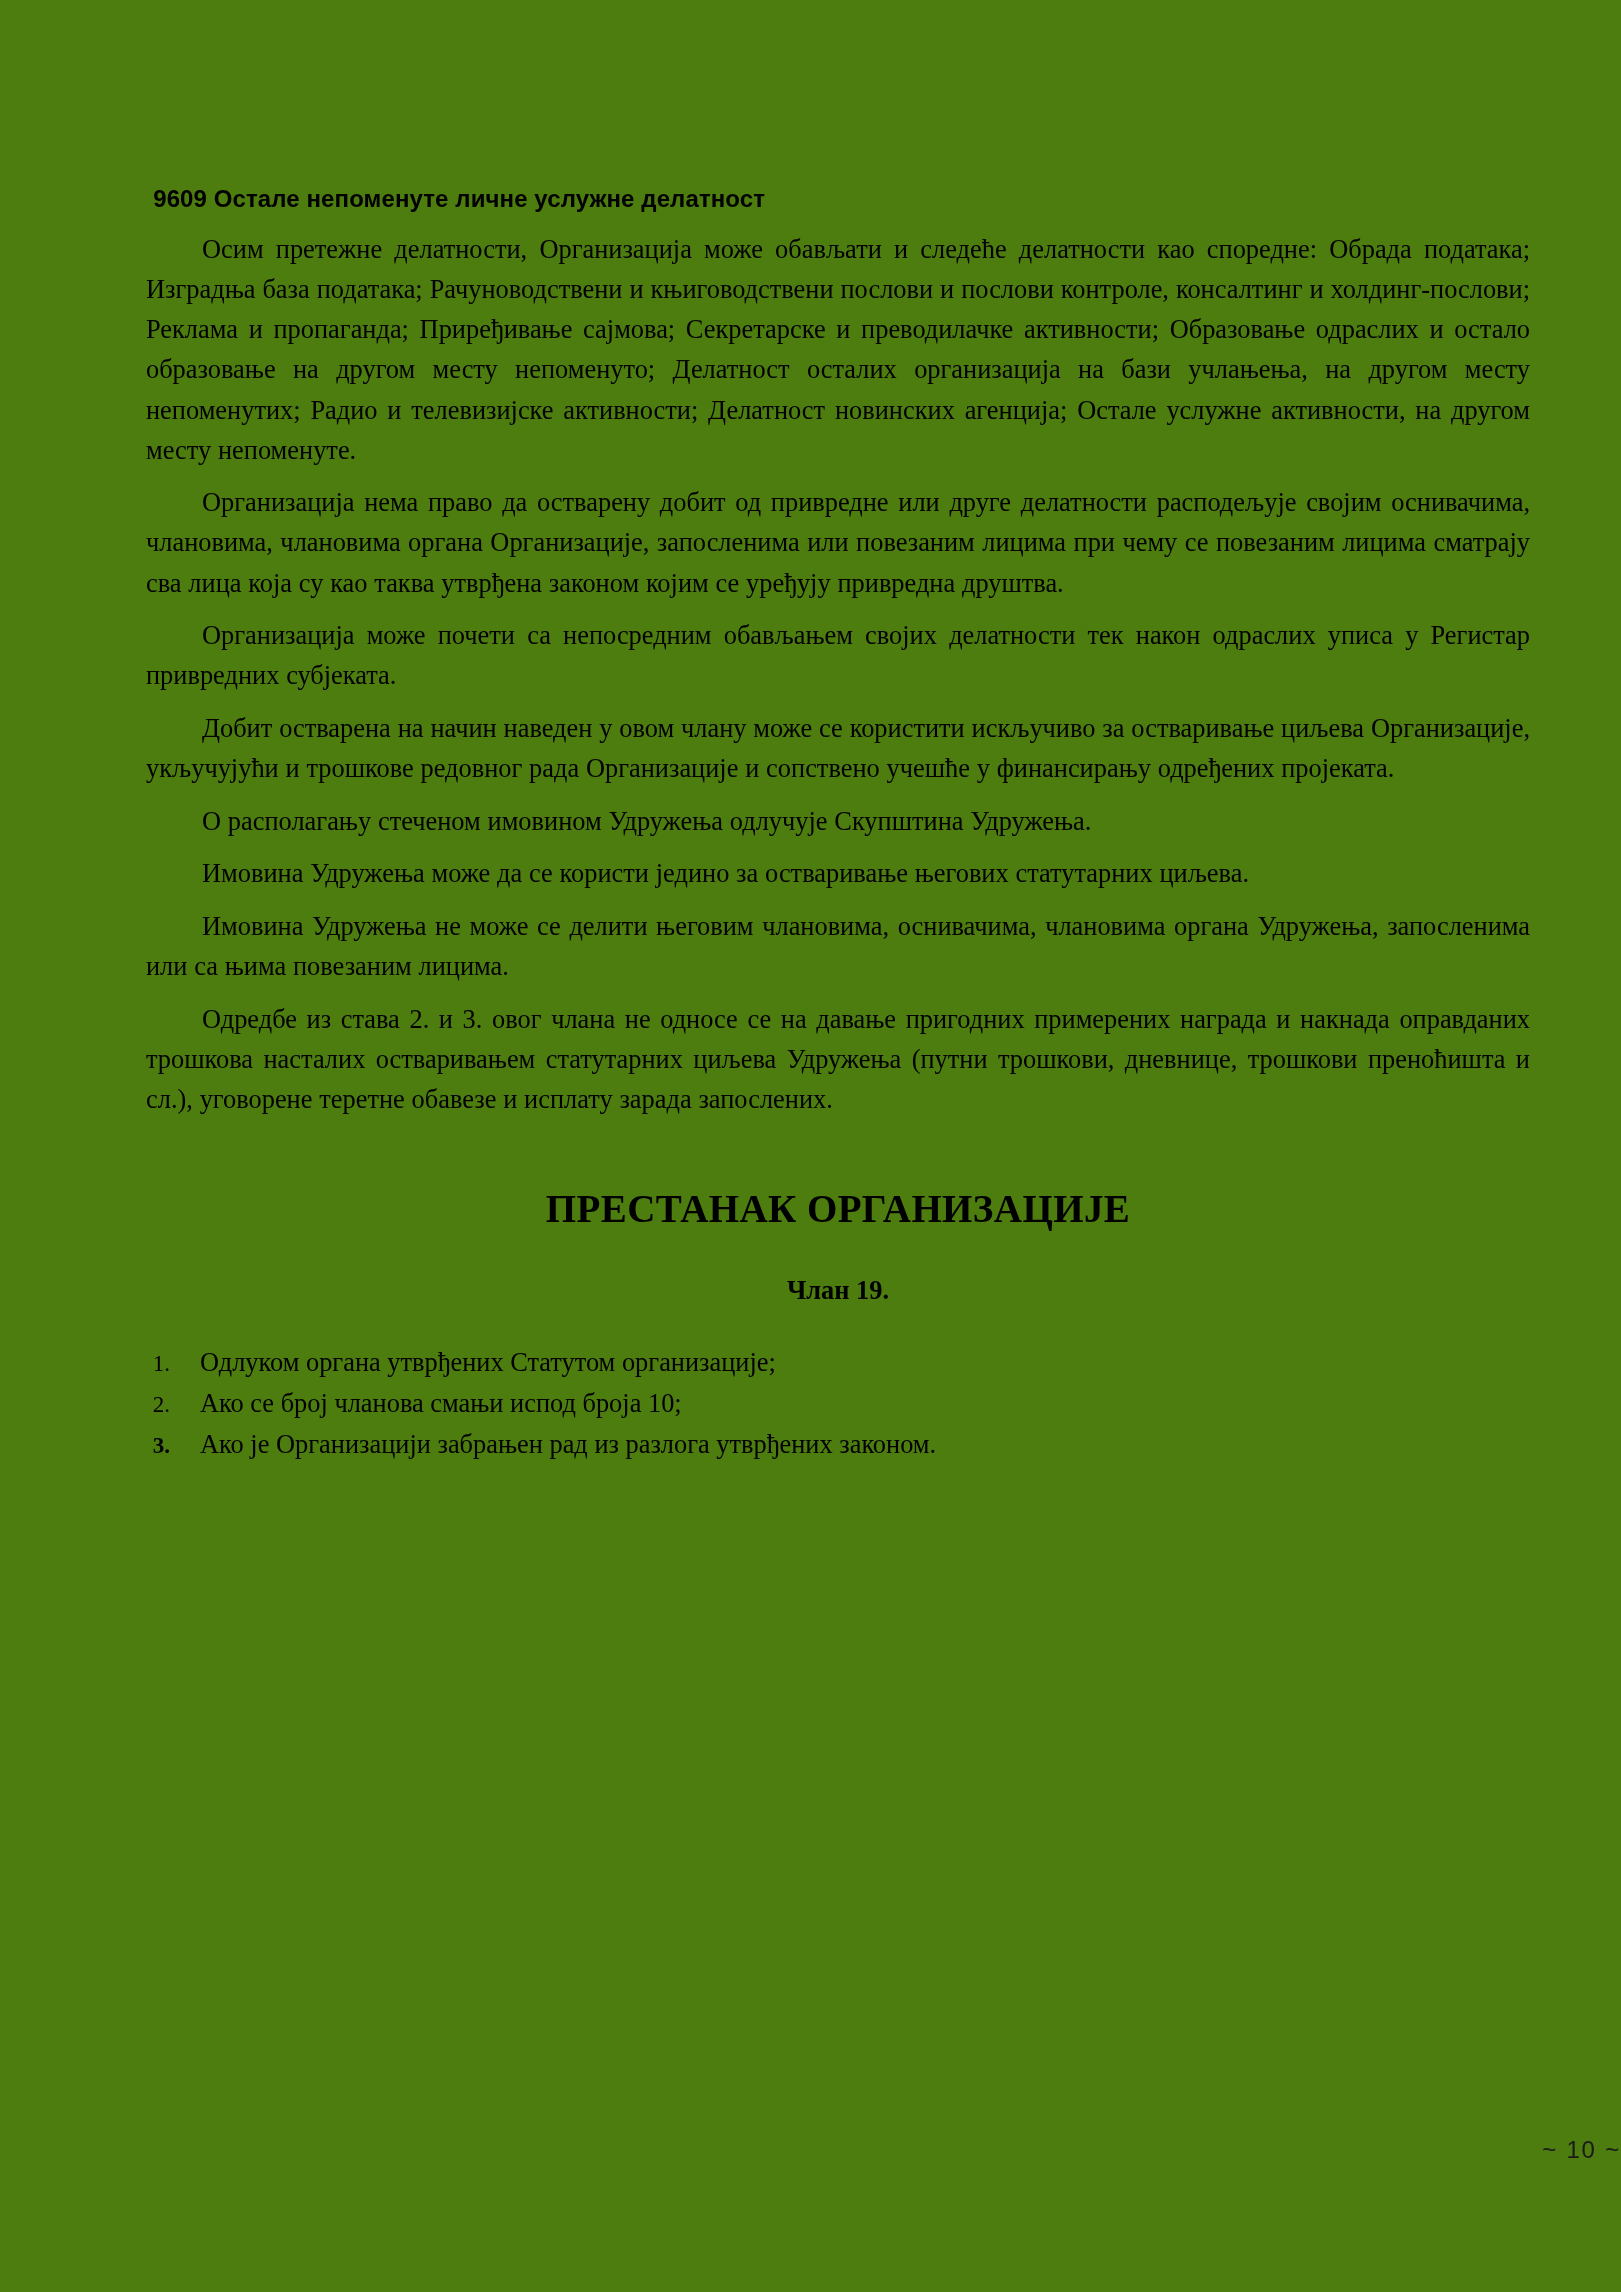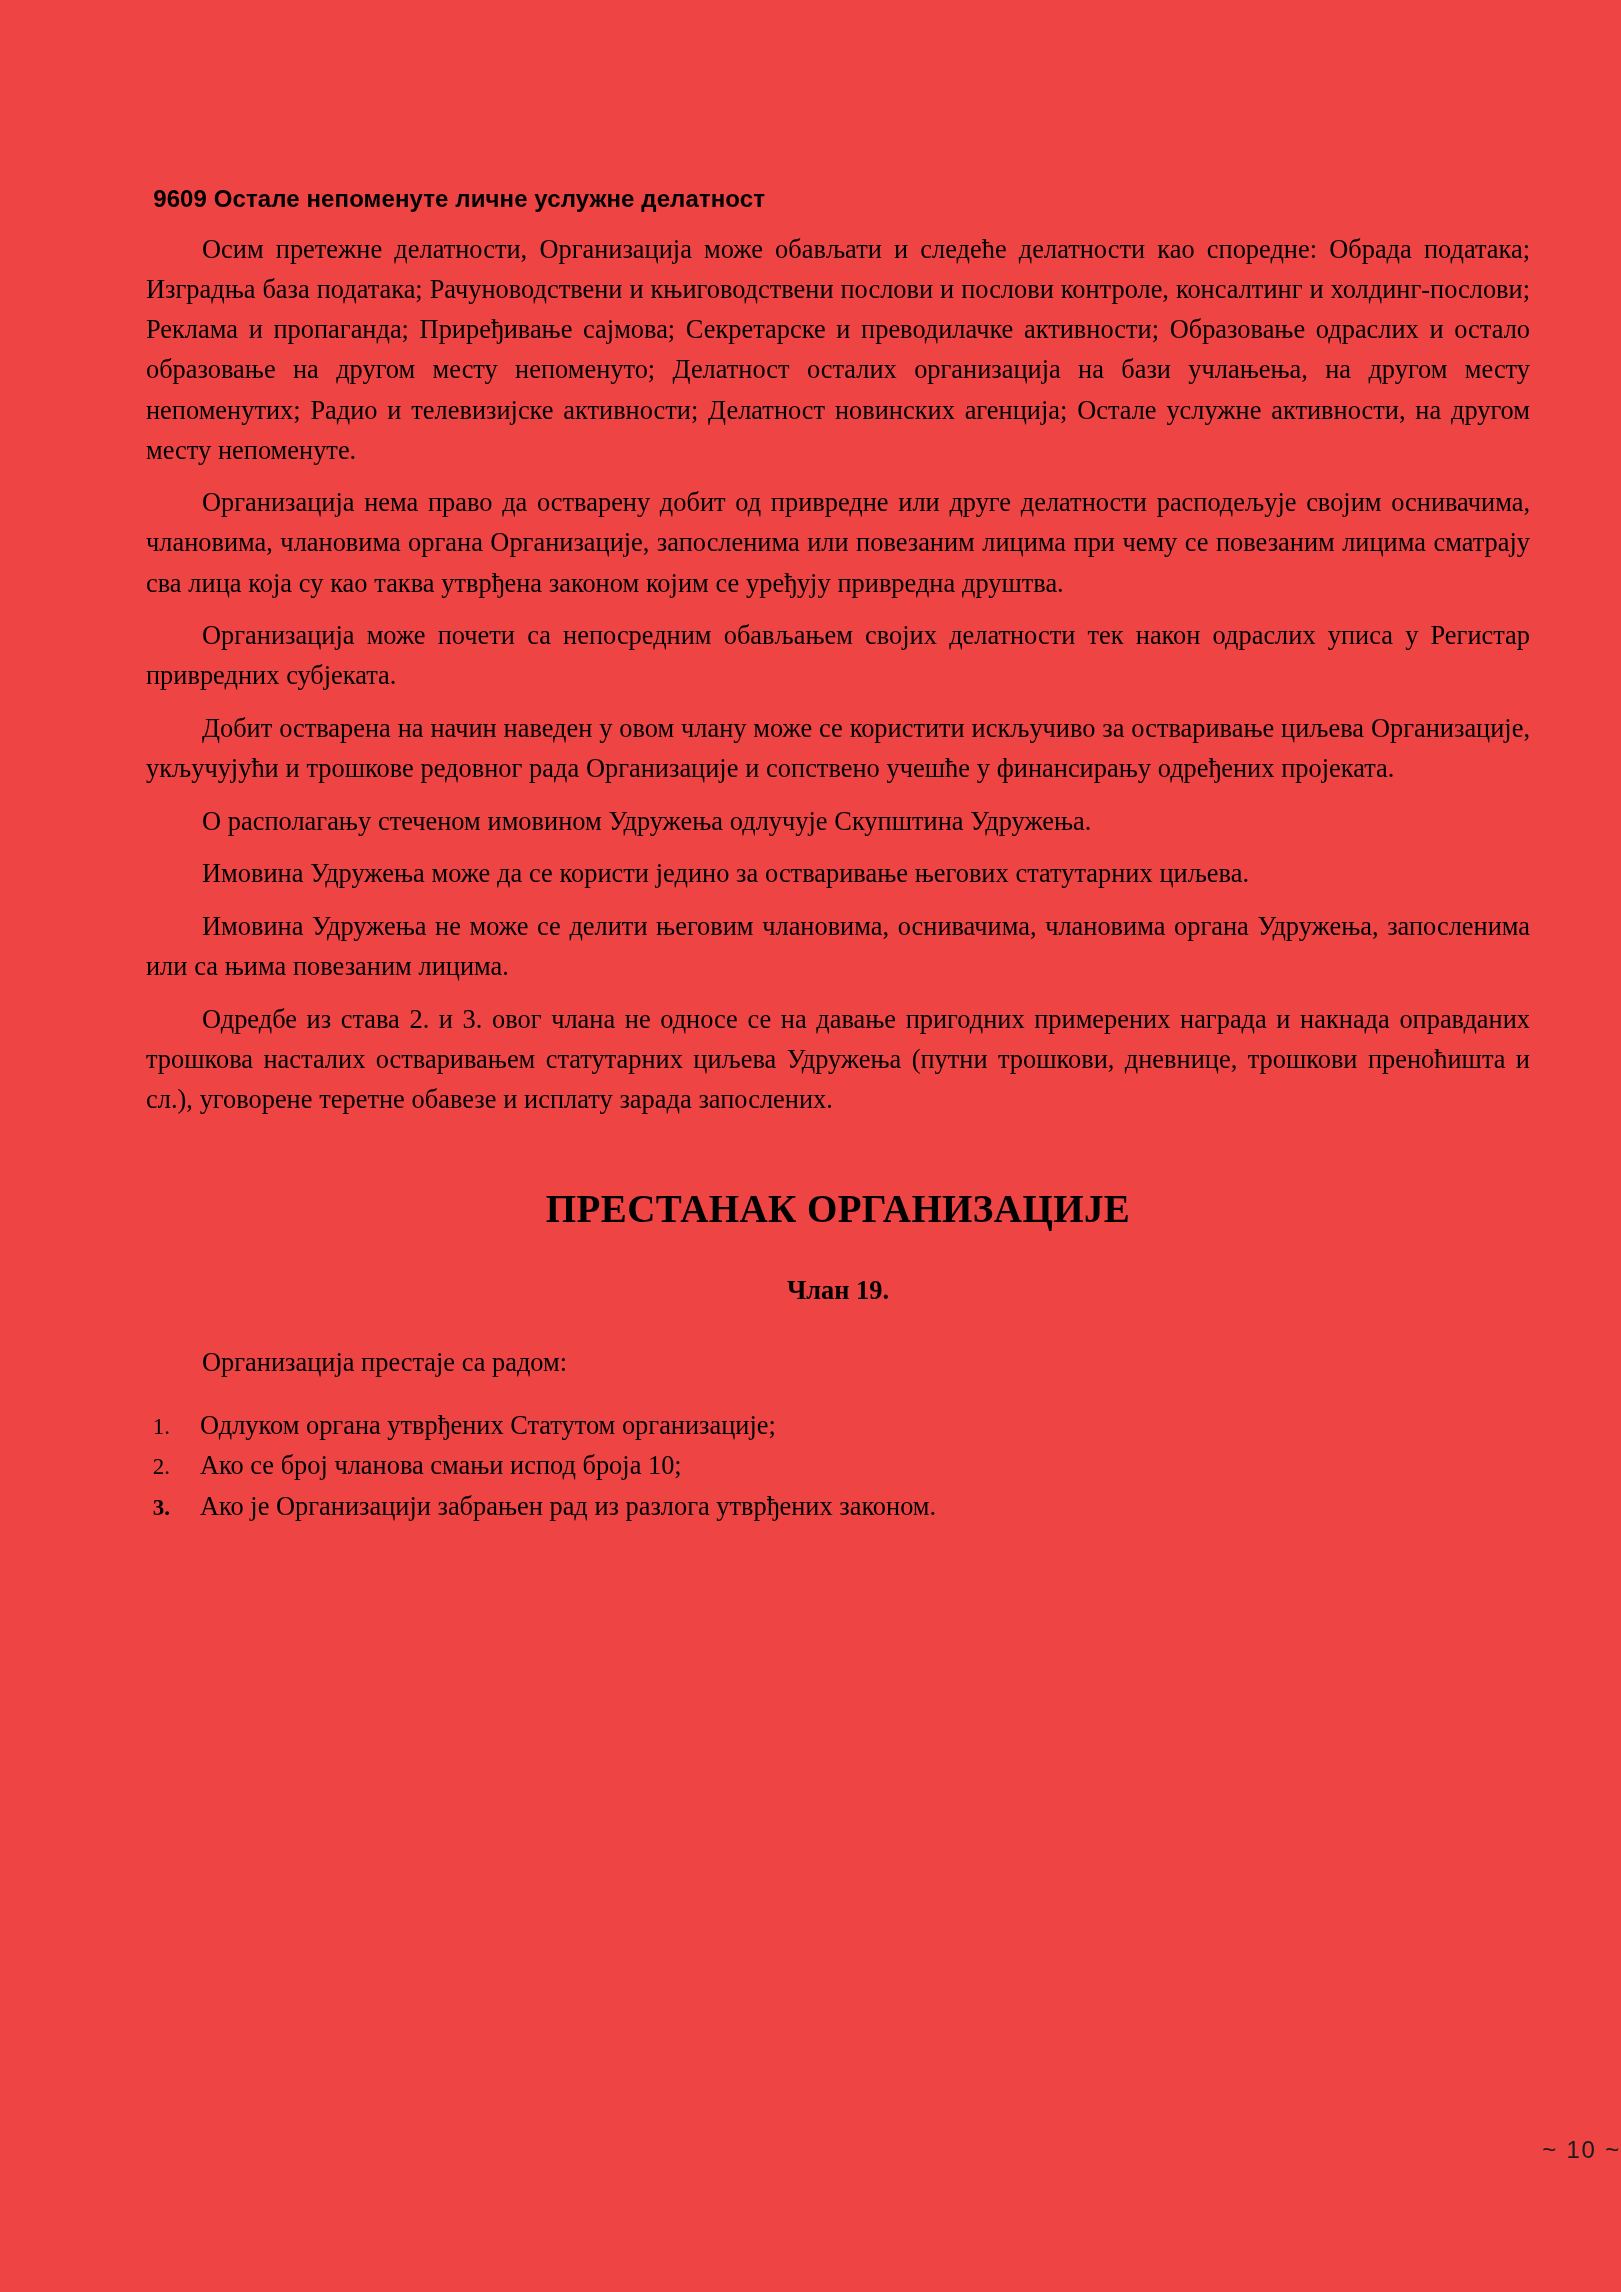--- a/index.html
+++ b/index.html
@@ -6,21 +6,21 @@
   html, body {
     margin: 0;
     padding: 0;
     background: #ffffff;
   }
   .page {
     position: relative;
     width: 1621px;
     height: 2293px;
     margin: 0 auto;
-    background: #ef4444;
+    background: #4d7c0f;
     box-sizing: border-box;
     padding: 0;
     overflow: hidden;
     font-family: "Liberation Serif", "DejaVu Serif", serif;
     color: #000000;
   }
   .content {
     position: absolute;
     left: 146px;
     top: 184px;
@@ -130,21 +130,20 @@
 
     <p class="body-par">Имовина Удружења не може се делити његовим члановима, оснивачима, члановима органа Удружења, запосленима или са њима повезаним лицима.</p>
 
 
     <p class="body-par">Одредбе из става 2. и 3.  овог члана не односе се на давање пригодних примерених награда и накнада оправданих трошкова насталих остваривањем статутарних циљева Удружења (путни трошкови, дневнице, трошкови преноћишта и сл.), уговорене теретне обавезе и исплату зарада запослених.</p>
 
     <h1 class="section-title">ПРЕСТАНАК ОРГАНИЗАЦИЈЕ</h1>
 
     <h2 class="article-heading second">Члан 19.</h2>
 
-    <p class="lead-par">Организација престаје са радом:</p>
 
     <ol class="reasons">
       <li>
         <span class="num">1.</span>
         <span class="txt">Одлуком органа утврђених Статутом организације;</span>
       </li>
       <li>
         <span class="num">2.</span>
         <span class="txt">Ако се број чланова смањи испод броја 10;</span>
       </li>

